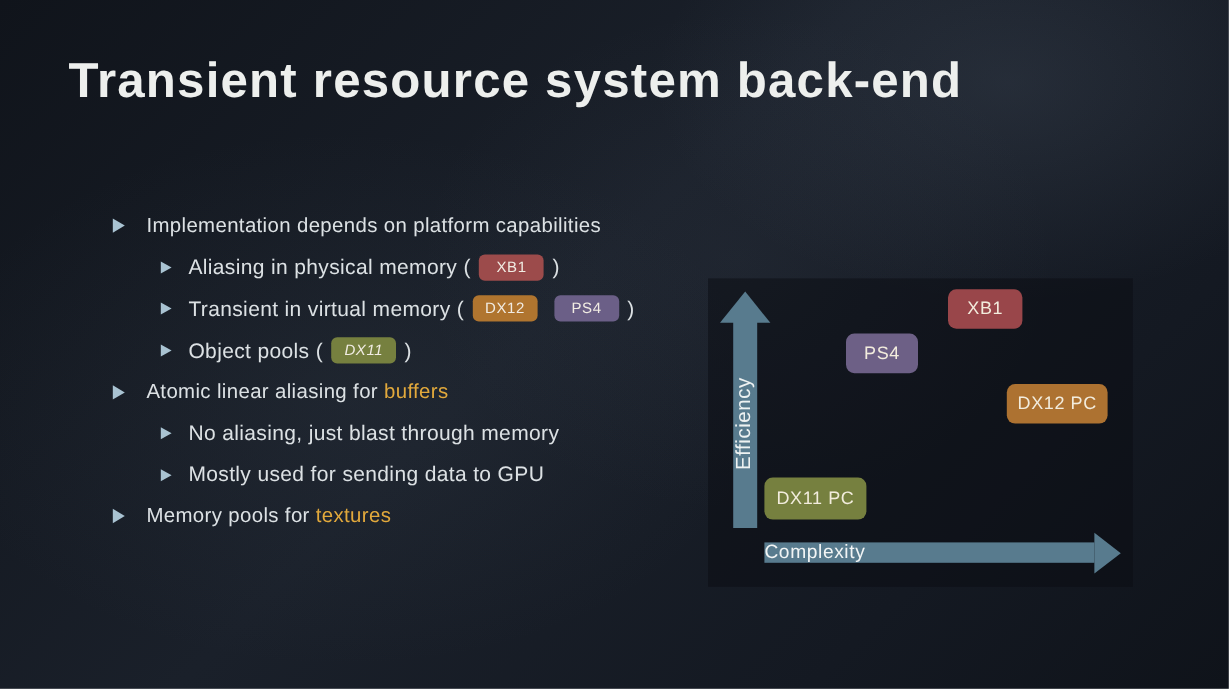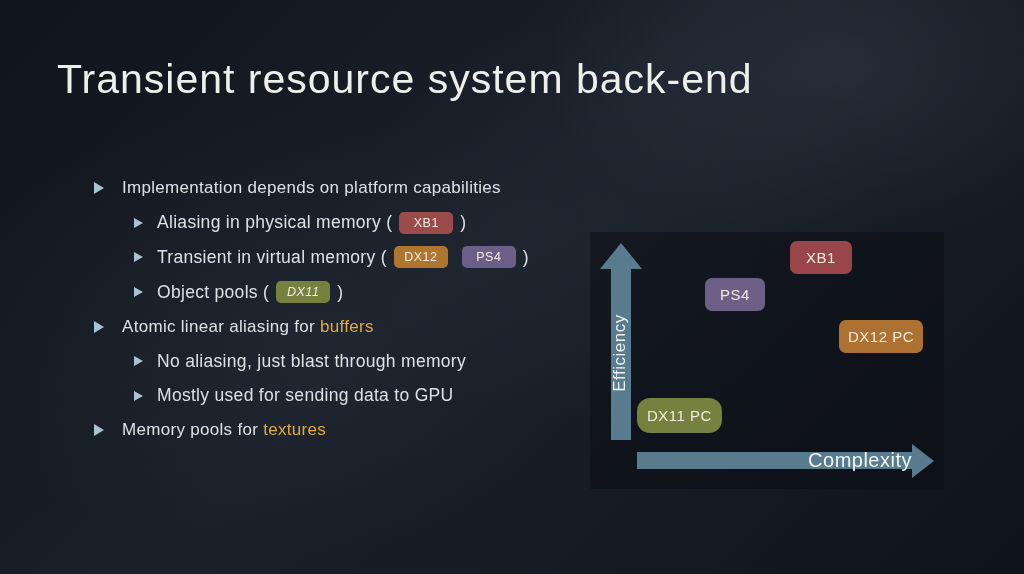--- a/index.html
+++ b/index.html
@@ -10,22 +10,22 @@
   .slide {
     position: relative; width: 1024px; height: 574px;
     background:
       radial-gradient(420px 260px at 82% 12%, rgba(110,125,145,0.16), rgba(0,0,0,0) 70%),
       radial-gradient(500px 320px at 28% 58%, rgba(90,105,120,0.10), rgba(0,0,0,0) 70%),
       radial-gradient(380px 300px at 60% 38%, rgba(120,130,150,0.07), rgba(0,0,0,0) 70%),
       linear-gradient(135deg, #10141b 0%, #1a202a 45%, #141922 78%, #0f131a 100%);
     color: #dde2e5;
   }
   .title {
-    position: absolute; left: 57px; top: 56px;
-    font-size: 41px; font-weight: 400; letter-spacing: 1px;
+    position: absolute; left: 57px; top: 44px;
+    font-size: 41px; font-weight: 700; letter-spacing: 1px;
     color: #edefed; margin: 0; white-space: nowrap;
   }
   .bullets {
     position: absolute; left: 94px; top: 171px; width: 500px;
   }
   .bullet-row {
     display: flex; align-items: center; height: 34.6px; white-space: pre;
     font-size: 17px; color: #dce1e4; letter-spacing: 0.3px;
   }
   .bullet-row.level-2 { padding-left: 40px; font-size: 17.5px; }
@@ -68,21 +68,21 @@
     position: absolute; left: 47px; top: 220px; width: 275px; height: 17px;
     background: #587b8e;
   }
   .xaxis-head {
     position: absolute; left: 322px; top: 212px; width: 0; height: 0;
     border-top: 17px solid transparent; border-bottom: 17px solid transparent;
     border-left: 22px solid #587b8e;
   }
   .xaxis-label {
     position: absolute; left: 47px; top: 219px; width: 275px;
-    text-align: right; font-size: 20px; line-height: 19px;
+    text-align: left; font-size: 16px; line-height: 19px;
     color: #f2f5f5; letter-spacing: 0.5px;
   }
   .chart-badge {
     position: absolute; display: flex; align-items: center; justify-content: center;
     border-radius: 7px; font-size: 15px; letter-spacing: 0.5px; color: #f2ecdd;
   }
 </style>
 </head>
 <body>
 
@@ -104,16 +104,16 @@
   <div class="chart-panel">
     <div class="yaxis-shaft"></div>
     <div class="yaxis-head"></div>
     <div class="yaxis-label">Efficiency</div>
     <div class="xaxis-shaft"></div>
     <div class="xaxis-head"></div>
     <div class="xaxis-label">Complexity</div>
   <div class="chart-badge" style="left: 200px; top: 9px; width: 62px; height: 33px; background: rgb(153, 70, 74);">XB1</div>
       <div class="chart-badge" style="left: 115px; top: 46px; width: 60px; height: 33px; background: rgb(109, 96, 134);">PS4</div>
       <div class="chart-badge" style="left: 249px; top: 88px; width: 84px; height: 33px; background: rgb(173, 114, 49);">DX12 PC</div>
-      <div class="chart-badge" style="left: 47px; top: 166px; width: 85px; height: 35px; background: rgb(118, 128, 63); border-radius: 13px;">DX11 PC</div>
+      <div class="chart-badge" style="left: 47px; top: 166px; width: 85px; height: 35px; background: rgb(118, 128, 63);">DX11 PC</div>
     </div>
 
 </div>
 
 </body></html>

